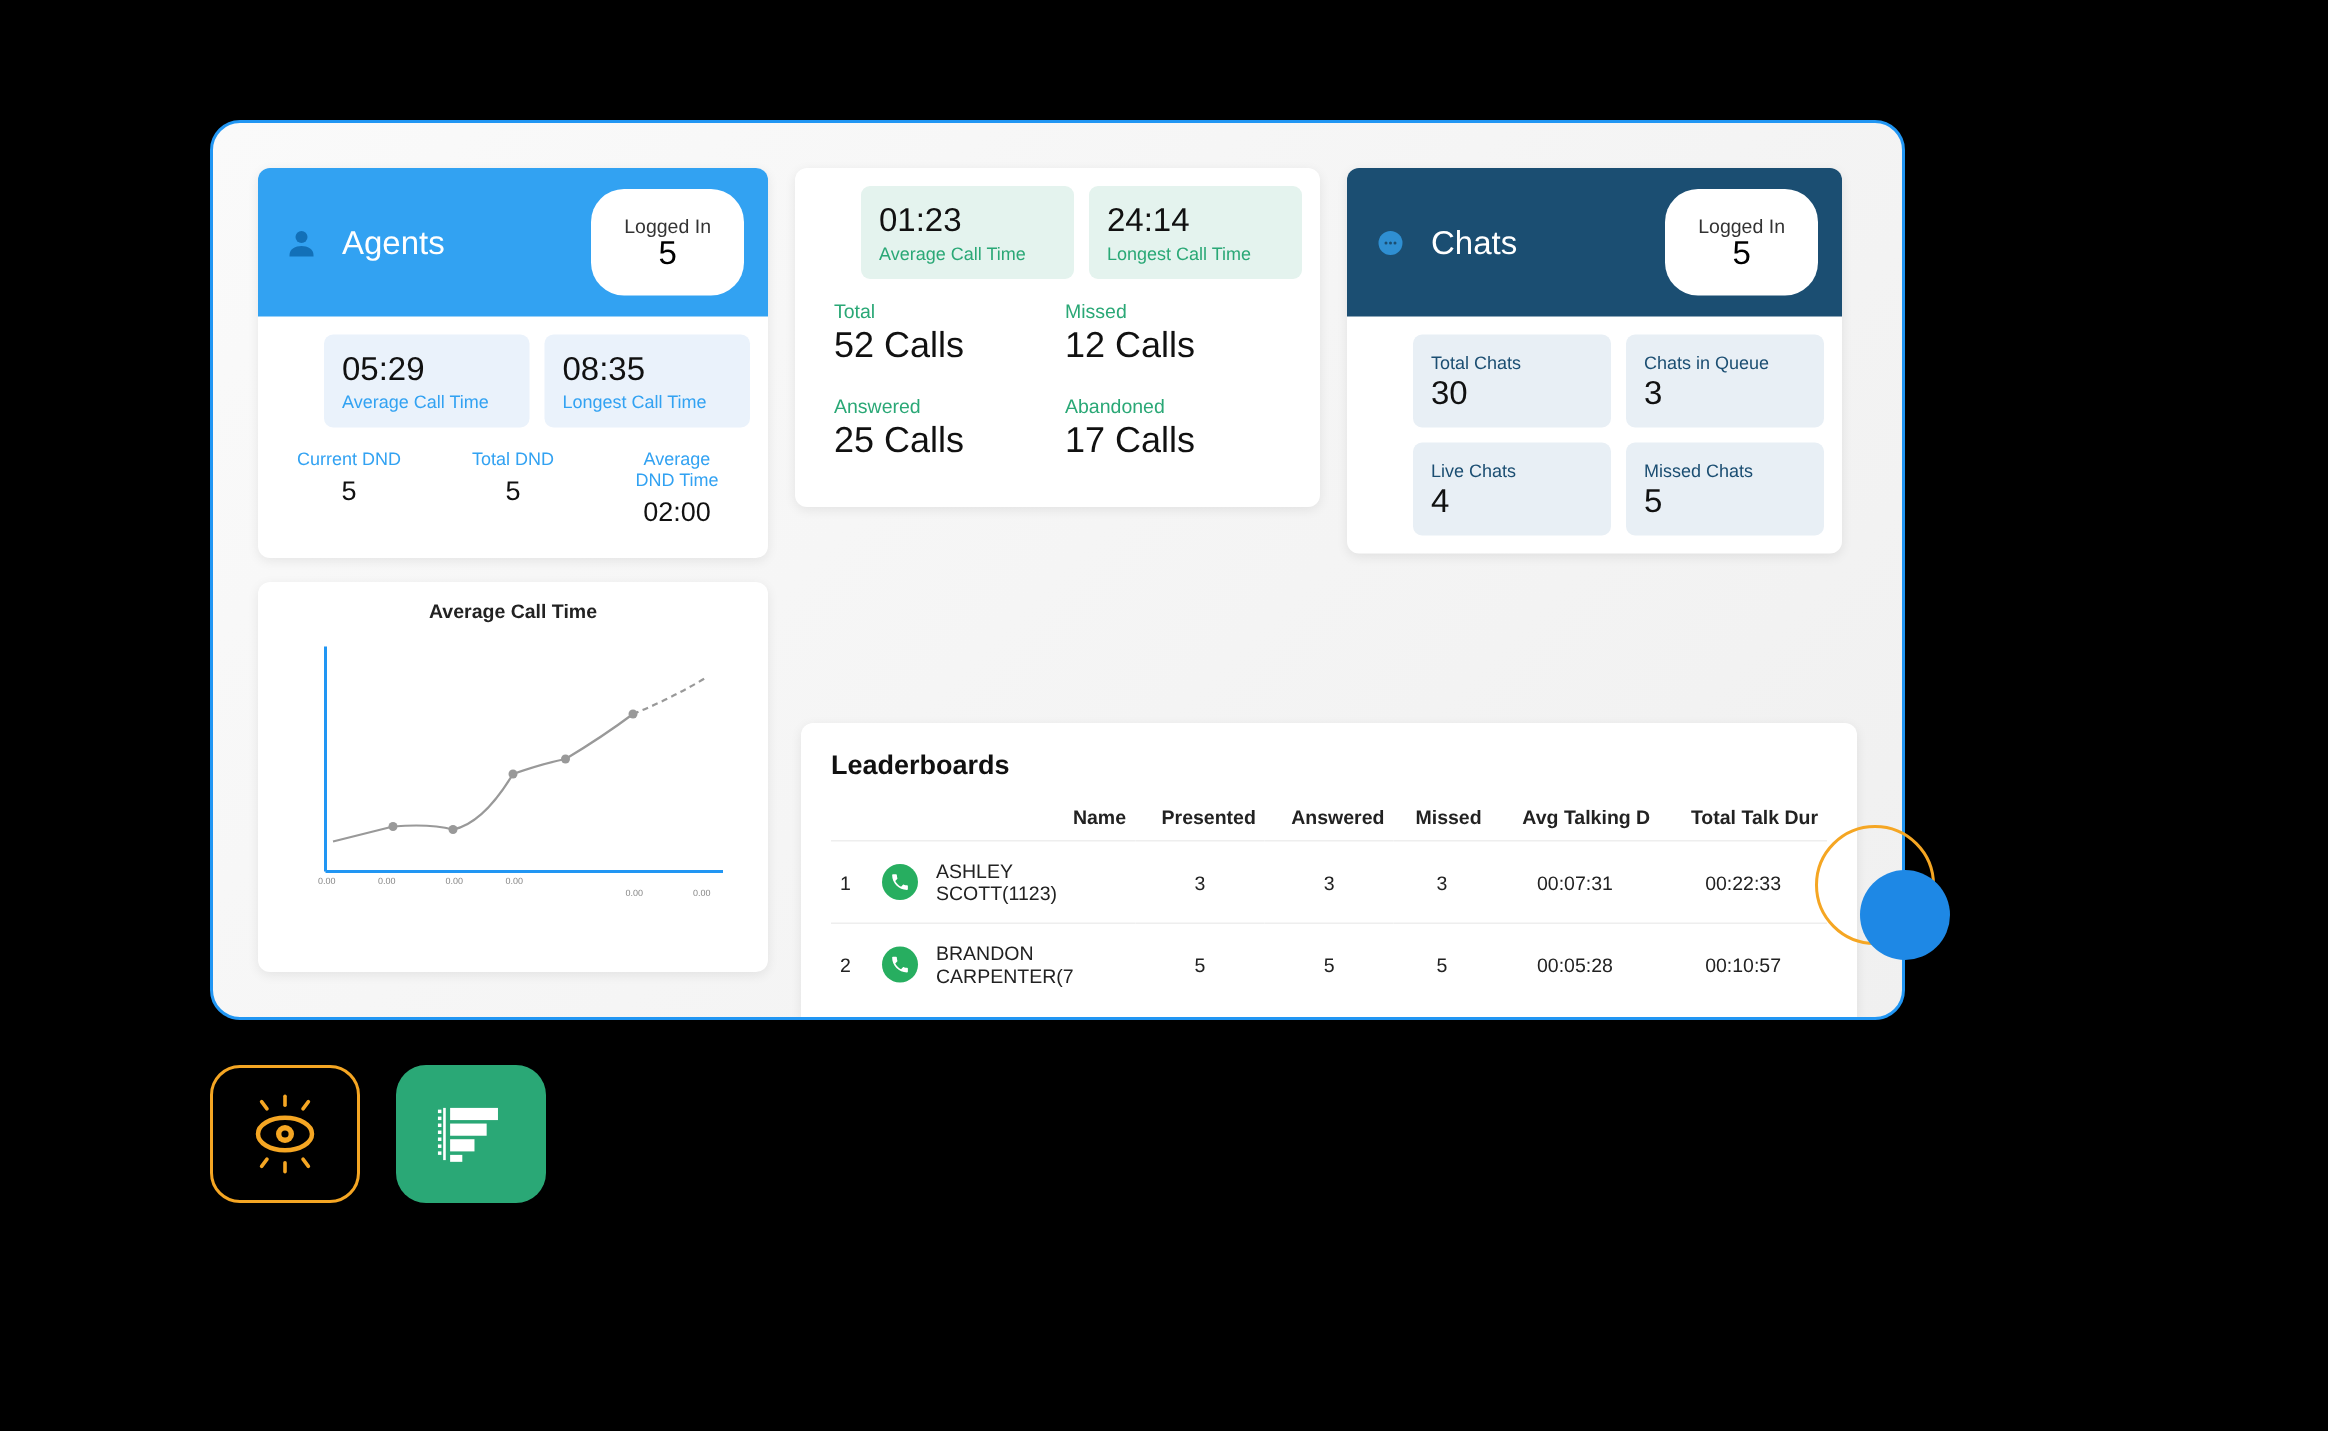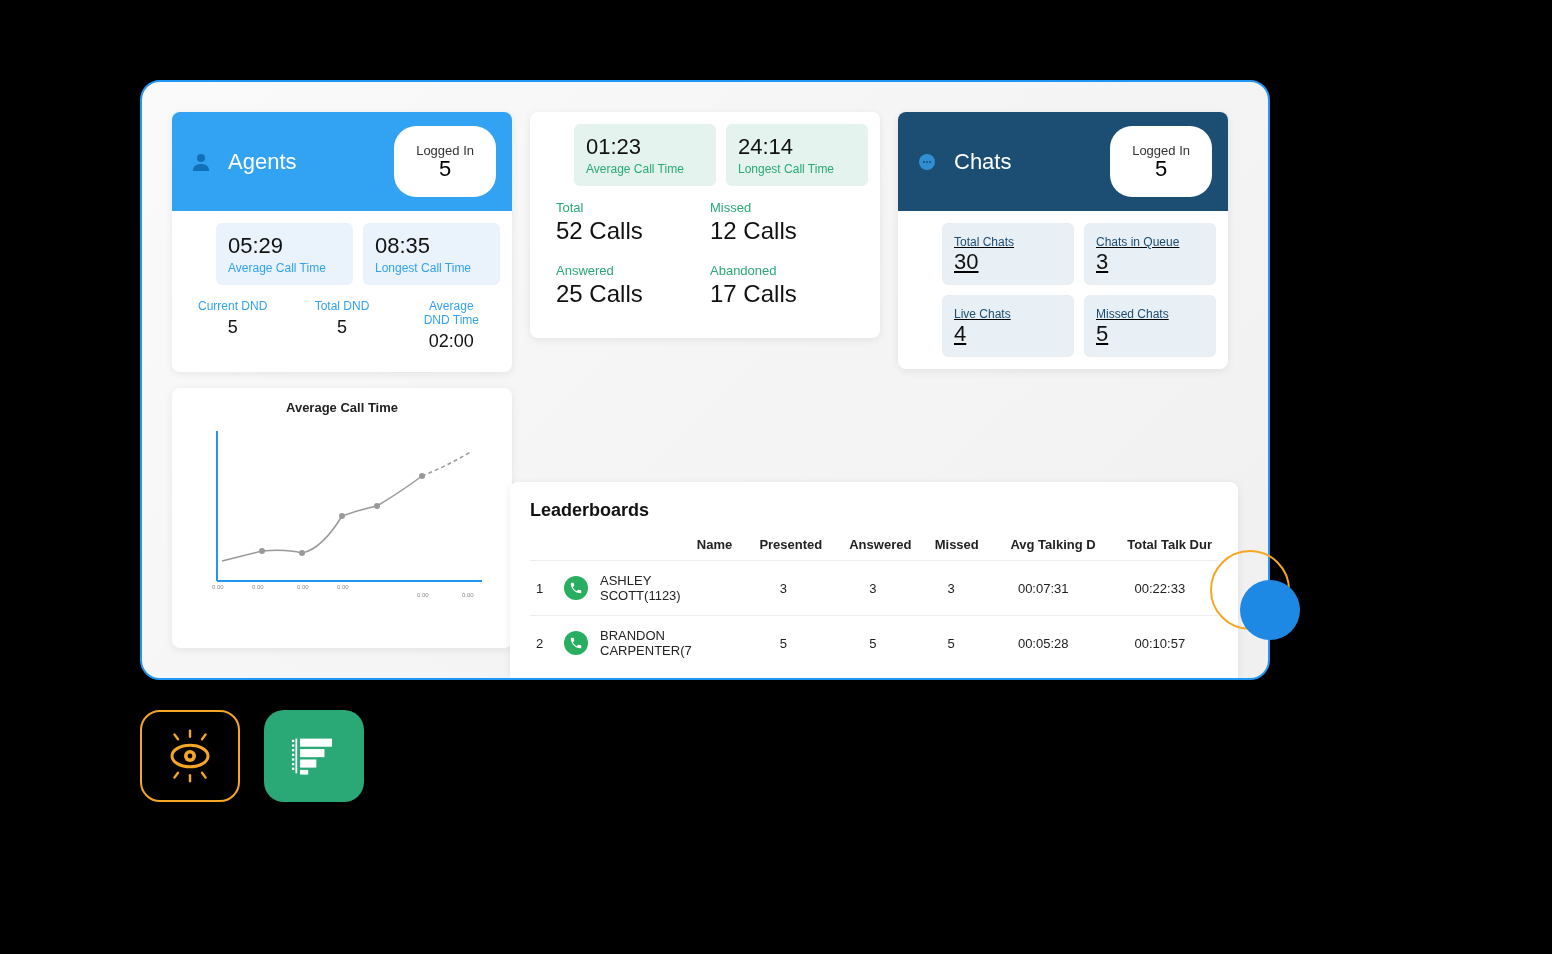--- a/index.html
+++ b/index.html
@@ -60,21 +60,21 @@
 
 .card-body { padding: 12px; }
 .stat-row { display: flex; gap: 10px; margin-left: 32px; }
 .stat-box {
   flex: 1;
   background: #eaf2fb;
   border-radius: 6px;
   padding: 10px 12px;
 }
 .stat-box.green { background: #e4f3ee; }
-.stat-box.navy { background: #e8eff5; text-decoration: underline; }
+.stat-box.navy { background: #e8eff5; }
 .stat-box .label { font-size: 12px; margin-top: 2px; }
 .stat-box.blue .label { color: #32a2f2; }
 .stat-box.green .label { color: #2aa876; }
 .stat-box.navy .label { color: #1b4e72; }
 .stat-box .value { font-size: 22px; font-weight: 500; color: #111; }
 
 .sub-stats { display: flex; justify-content: space-around; padding: 14px 6px 8px; gap: 24px; }
 .sub-stat { text-align: center; flex: 1; }
 .sub-stat .lbl { font-size: 12px; color: #32a2f2; margin-bottom: 4px; }
 .sub-stat .val { font-size: 18px; font-weight: 500; color: #111; }
@@ -291,21 +291,21 @@
           </div>
           <div class="stat-box navy">
             <div class="label">Missed Chats</div>
             <div class="value">5</div>
           </div>
         </div>
       </div>
     </div>
   </div>
 
-  <div class="leaderboard wide-lb" style="position:absolute; left:368px; right:30px; bottom:0; border-radius:8px 8px 0 0;">
+  <div class="leaderboard wide-lb" style="position:absolute; left:392px; right:30px; bottom:0; border-radius:8px 8px 0 0;">
     <div class="lb-title">Leaderboards</div>
     <table class="lb-table">
       <thead>
         <tr>
           <th style="width:28px"></th>
           <th style="width:36px"></th>
           <th>Name</th>
           <th>Presented</th>
           <th>Answered</th>
           <th>Missed</th>

